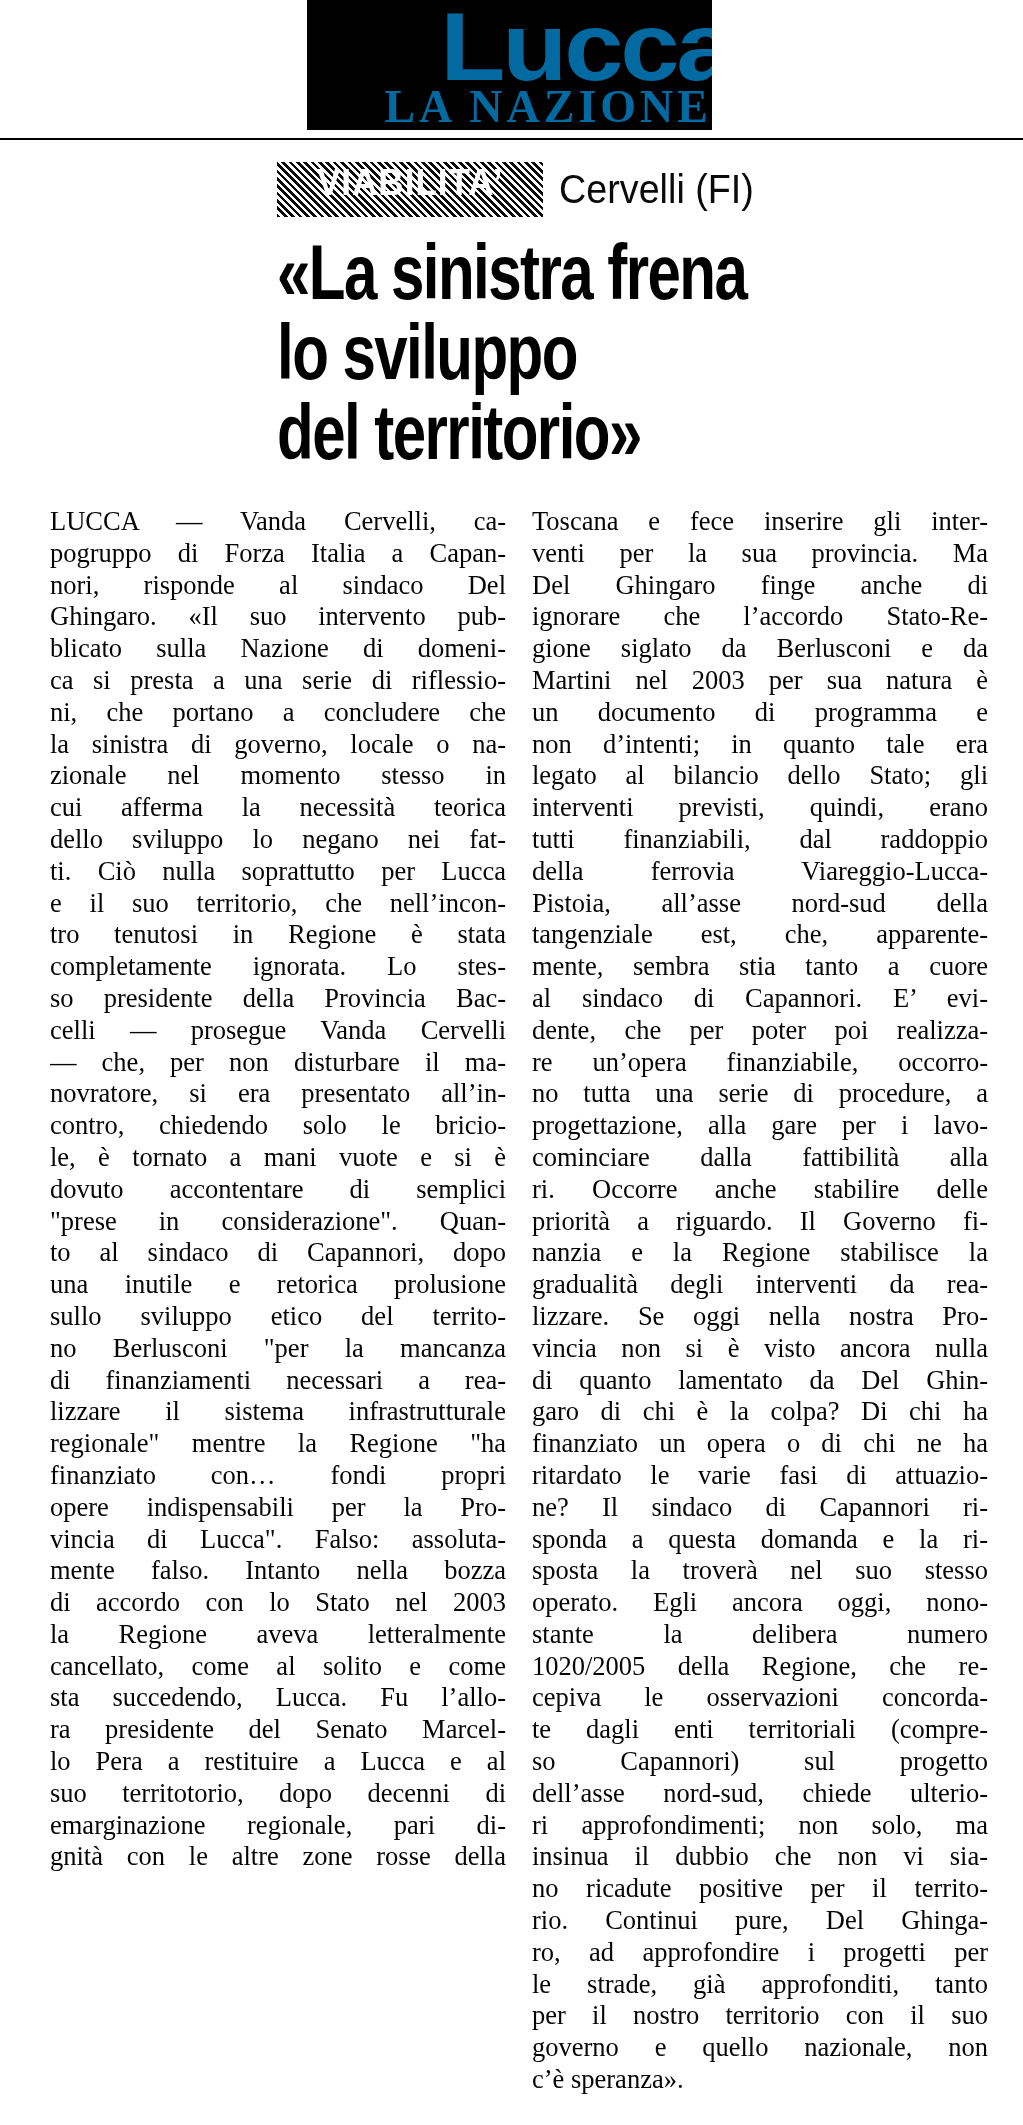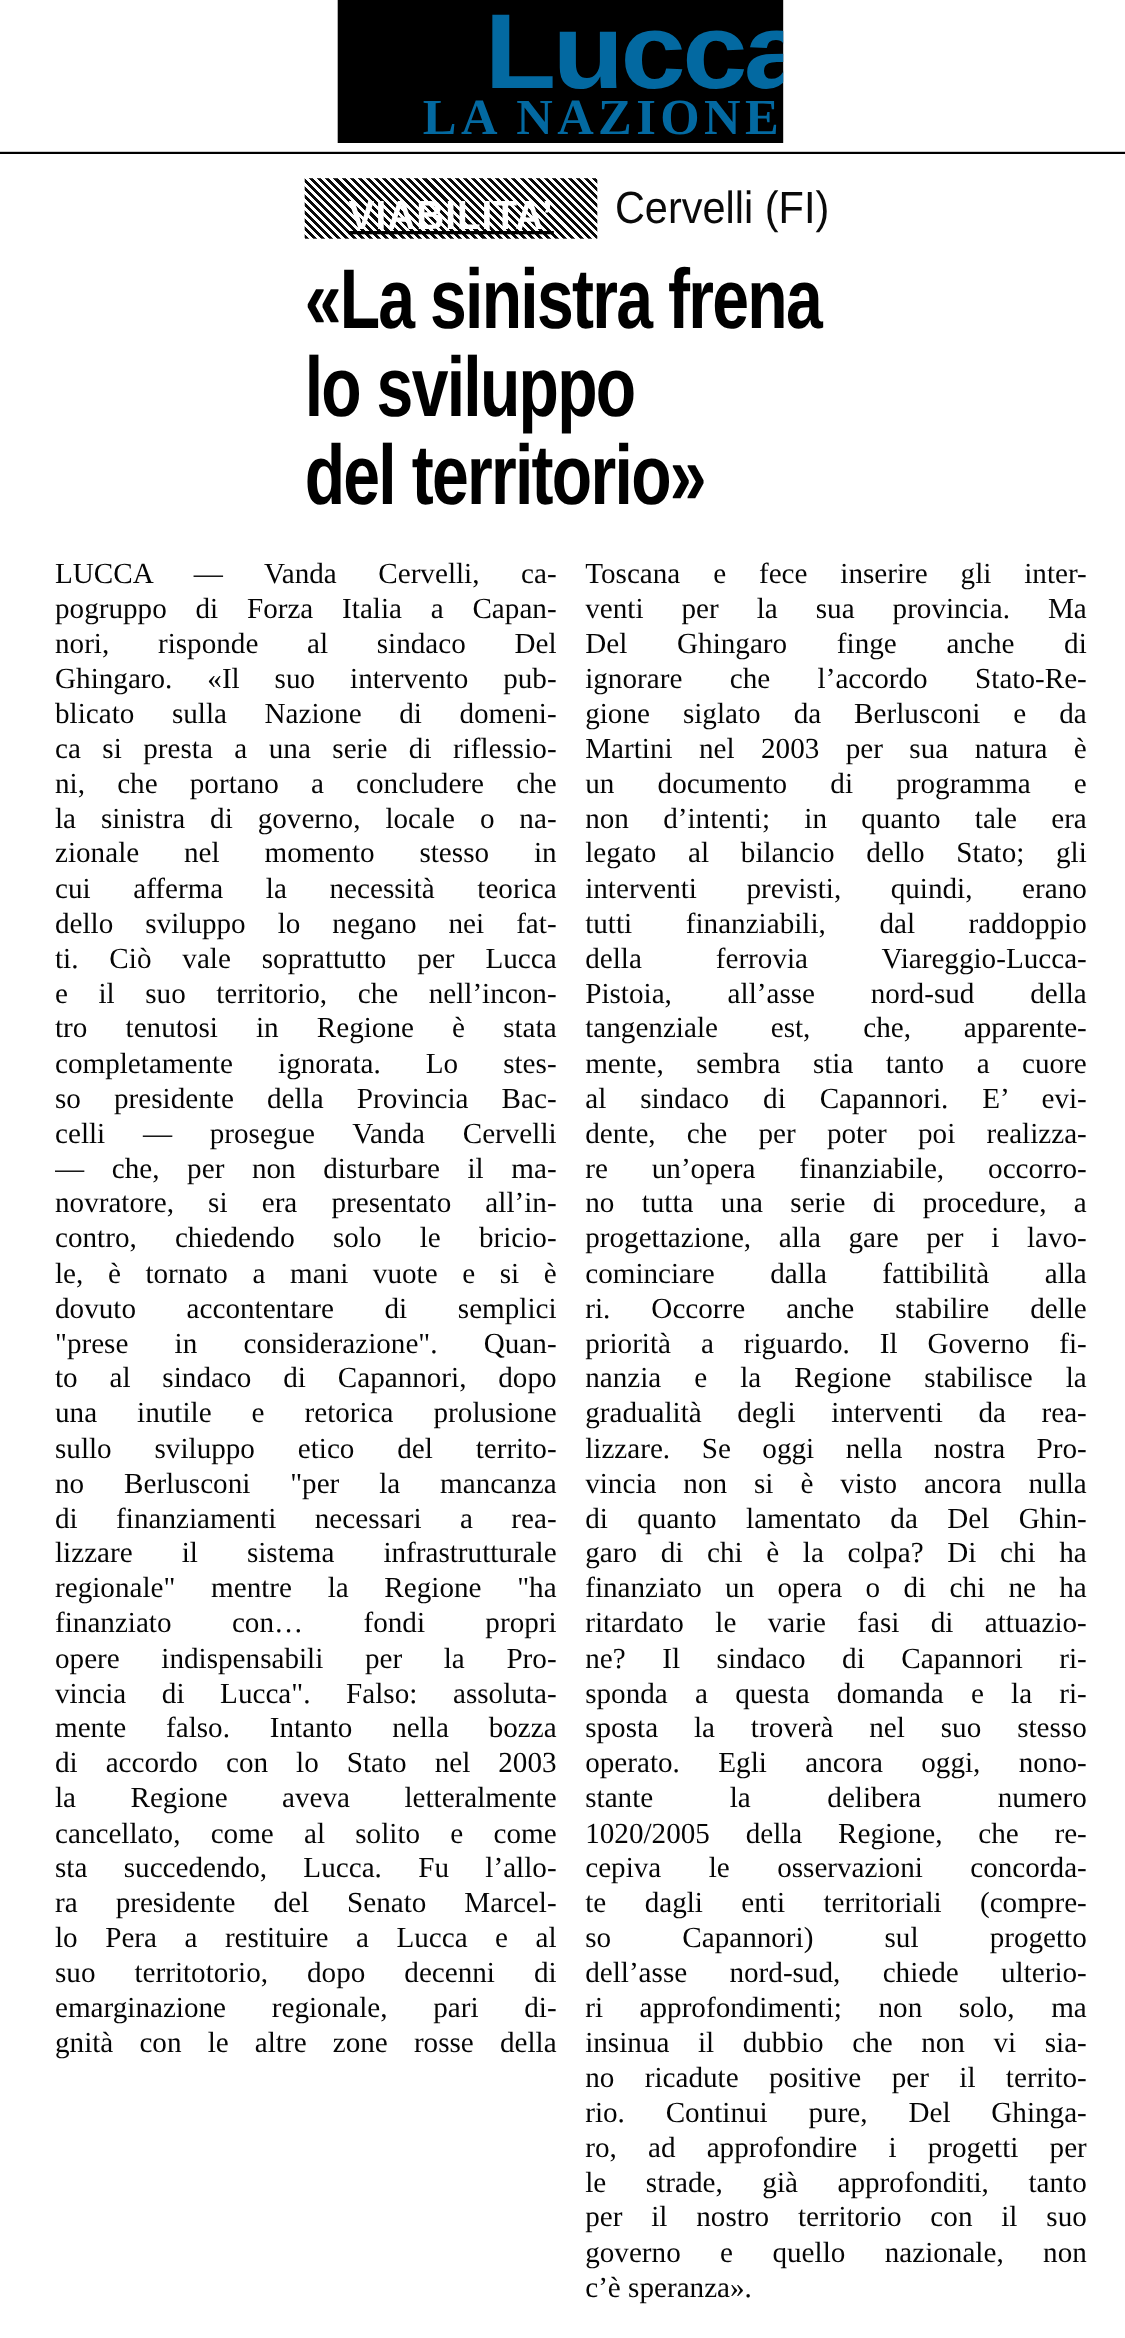--- a/index.html
+++ b/index.html
@@ -24,21 +24,21 @@
     font-size:46px;line-height:36px;letter-spacing:4px;margin-top:-5px;
     white-space:nowrap;
   }
   
   .rule{position:absolute;left:0;top:138px;width:1023px;height:2px;background:#000;border:0;margin:0}
   
   .kicker-row{position:absolute;left:277px;top:162px;display:flex;align-items:center}
   .kicker-box{
     width:266px;height:55px;flex:0 0 auto;
     background:repeating-linear-gradient(45deg,#0a0a0a 0,#0a0a0a 2.6px,#fff 2.6px,#fff 5.2px);
-    display:flex;align-items:flex-end;justify-content:center;text-decoration:underline;
+    display:flex;align-items:flex-start;justify-content:center;
   }
   .kicker-label{
     font-family:"Liberation Sans", sans-serif;font-weight:700;
     font-size:37px;color:#fff;letter-spacing:1px;
     transform:scaleX(0.95);white-space:nowrap;
   }
   .kicker-author{
     font-family:"Liberation Sans", sans-serif;font-weight:400;
     font-size:41px;color:#0a0a0a;margin-left:16px;white-space:nowrap;
     transform:scaleX(0.92);transform-origin:0 50%;
@@ -89,21 +89,21 @@
       <div class="t-line">pogruppo di Forza Italia a Capan-</div>
       <div class="t-line">nori, risponde al sindaco Del</div>
       <div class="t-line">Ghingaro. «Il suo intervento pub-</div>
       <div class="t-line">blicato sulla Nazione di domeni-</div>
       <div class="t-line">ca si presta a una serie di riflessio-</div>
       <div class="t-line">ni, che portano a concludere che</div>
       <div class="t-line">la sinistra di governo, locale o na-</div>
       <div class="t-line">zionale nel momento stesso in</div>
       <div class="t-line">cui afferma la necessità teorica</div>
       <div class="t-line">dello sviluppo lo negano nei fat-</div>
-      <div class="t-line">ti. Ciò vale soprattutto per Lucca</div>
+      <div class="t-line">ti. Ciò nulla soprattutto per Lucca</div>
       <div class="t-line">e il suo territorio, che nell’incon-</div>
       <div class="t-line">tro tenutosi in Regione è stata</div>
       <div class="t-line">completamente ignorata. Lo stes-</div>
       <div class="t-line">so presidente della Provincia Bac-</div>
       <div class="t-line">celli — prosegue Vanda Cervelli</div>
       <div class="t-line">— che, per non disturbare il ma-</div>
       <div class="t-line">novratore, si era presentato all’in-</div>
       <div class="t-line">contro, chiedendo solo le bricio-</div>
       <div class="t-line">le, è tornato a mani vuote e si è</div>
       <div class="t-line">dovuto accontentare di semplici</div>

